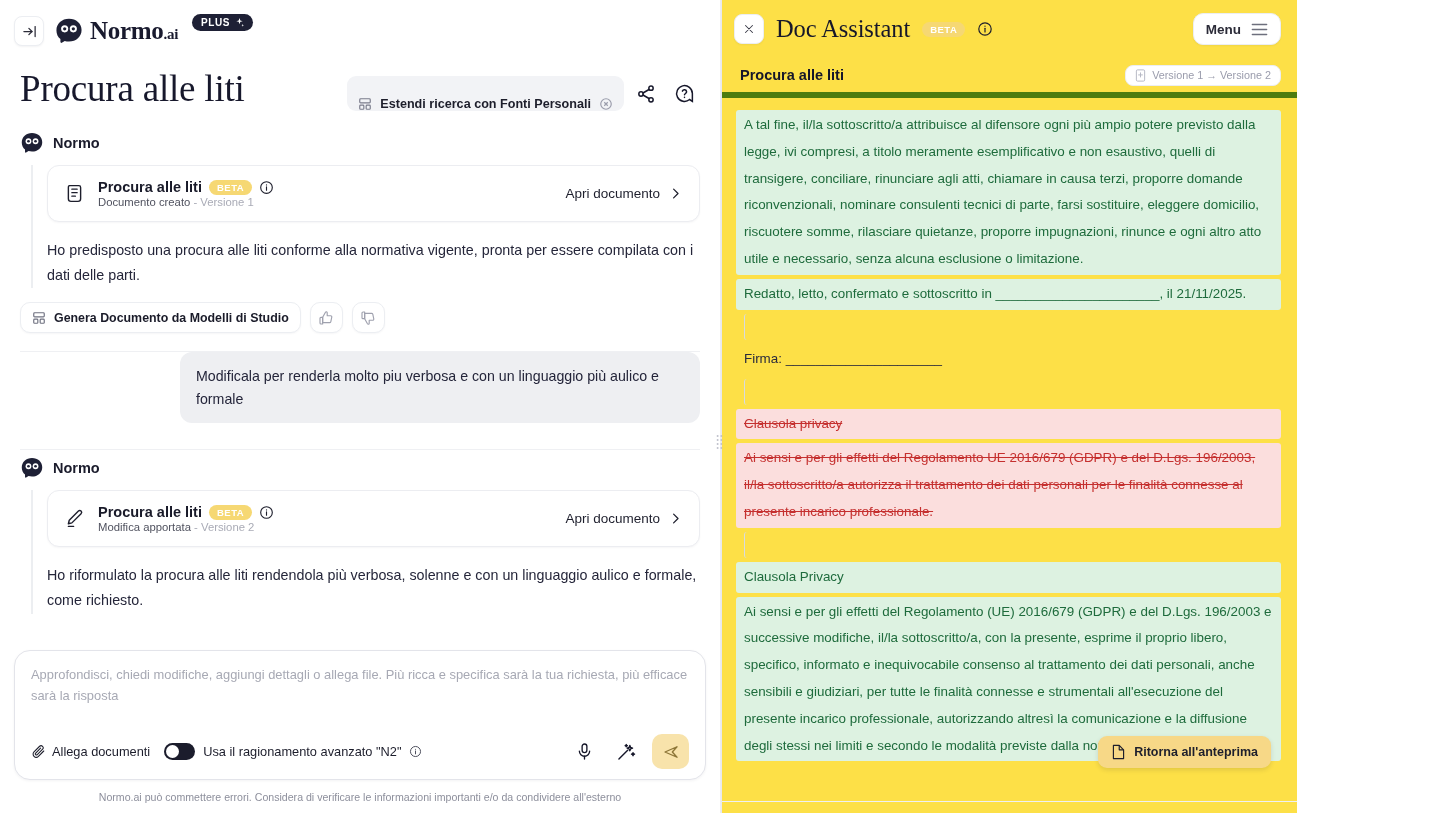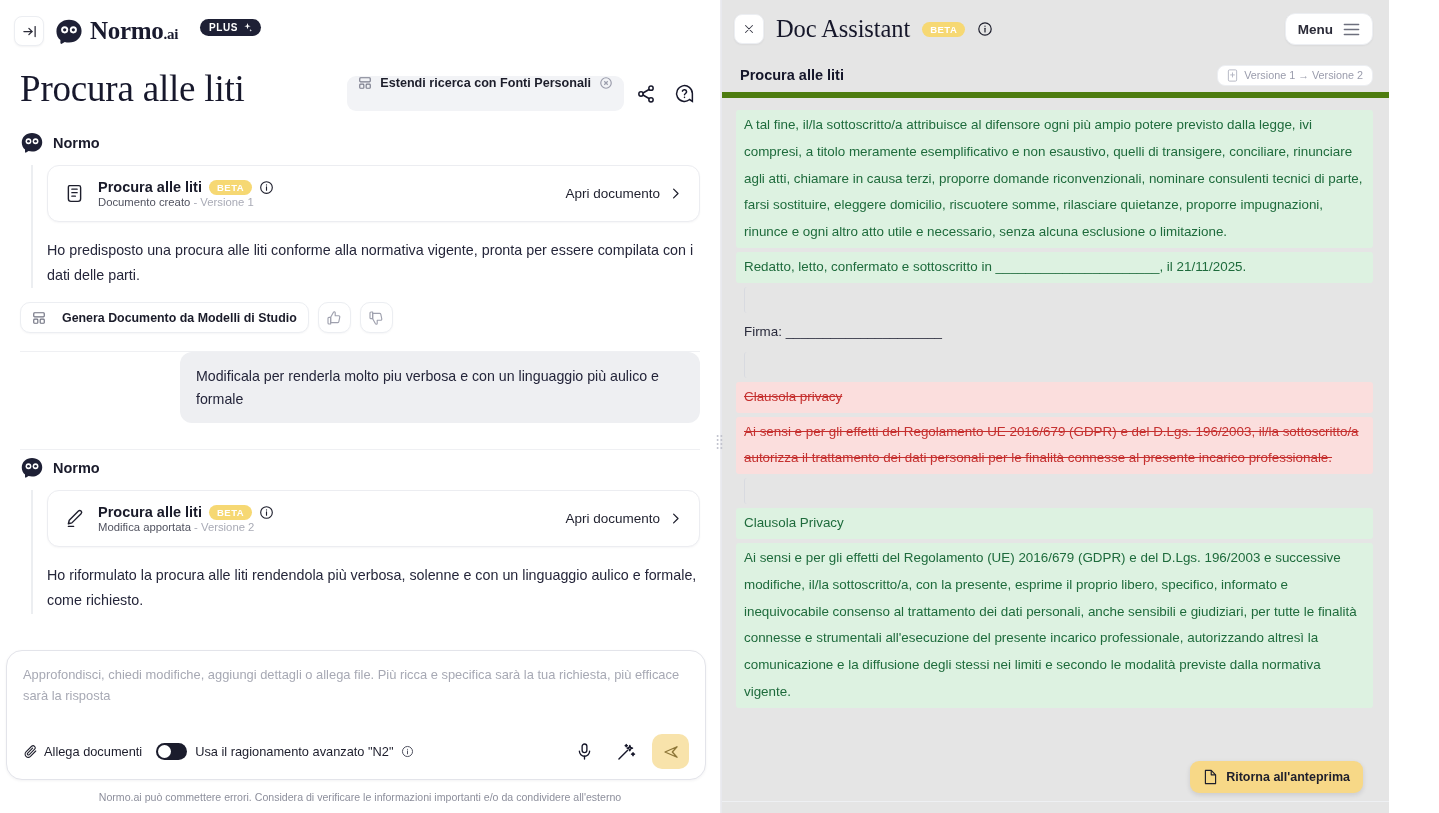--- a/index.html
+++ b/index.html
@@ -30,55 +30,55 @@
   .icon-btn {
     width: 30px; height: 30px;
     border-radius: 8px;
     background: #ffffff;
     border: 1px solid #eceef2;
     display: flex; align-items: center; justify-content: center;
     color: #2b2b38;
     cursor: pointer;
     box-shadow: 0 1px 2px rgba(16,20,40,.05);
   }
-  .brand { display: flex; align-items: flex-end; gap: 6px; }
+  .brand { display: flex; align-items: center; gap: 6px; }
   .brand-mark { width: 30px; height: 26px; display:block; }
   .brand-name {
     font-family: "Liberation Serif", serif;
     font-size: 25px; font-weight: 700; letter-spacing: -0.3px;
     color: #191a2e;
   }
   .brand-name .tld { font-size: 15px; }
   .plus-badge {
     background: #1e2035; color: #ffffff;
     font-size: 10px; font-weight: 700; letter-spacing: .6px;
     border-radius: 999px;
     padding: 3px 8px 3px 9px;
     display: inline-flex; align-items: center; gap: 4px;
-    margin-left: 16px; position: relative; top: -9px;
+    margin-left: 8px; position: relative; top: -9px;
   }
 
   .doc-title-row {
     padding: 6px 20px 0 20px;
     display: flex; align-items: flex-start; justify-content: space-between;
   }
   .doc-title {
     font-family: "Liberation Serif", serif;
     font-size: 37px; font-weight: 400;
     letter-spacing: -0.2px;
     color: #17182c;
     line-height: 1.15;
     margin: 0;
   }
   .title-actions { display: flex; align-items: center; gap: 6px; padding-top: 8px; }
   .chip {
     background: #f2f3f6;
     border-radius: 9px;
     height: 35px;
-    display: inline-flex; align-items: flex-start; gap: 8px;
+    display: inline-flex; align-items: flex-end; gap: 8px;
     padding: 0 11px;
     font-size: 12.6px; font-weight: 700; color: #1d1e2b;
     cursor: pointer;
   }
   .chip .x { color: #9a9cab; display: inline-flex; }
   .plain-icon {
     width: 32px; height: 32px; display:flex; align-items:center; justify-content:center;
     color:#16172a; cursor:pointer; border-radius: 8px;
   }
 
@@ -117,21 +117,21 @@
   }
   .info-i { color:#1d1e2c; display:inline-flex; }
   .doc-card-sub { font-size: 11.3px; color: #50525f; margin-top: 1px; }
   .doc-card-sub .muted { color: #a9abb6; }
   .open-doc { display:flex; align-items:center; gap:8px; font-size: 13.5px; color:#1e1f2d; white-space:nowrap; }
   .msg-text { font-size: 14.3px; line-height: 1.75; color: #25263a; margin-top: 16px; }
 
   .action-row { display: flex; align-items: center; gap: 9px; margin: 14px 0 0 0; }
   .pill-btn {
     border: 1px solid #eceef2; background:#fff; border-radius: 10px;
-    height: 31px; display:inline-flex; align-items:center; gap: 16px;
+    height: 31px; display:inline-flex; align-items:center; gap: 8px;
     padding: 0 11px; font-size: 12.4px; font-weight: 700; color:#1a1b29;
     cursor:pointer; box-shadow: 0 1px 2px rgba(16,20,40,.04);
   }
   .sq-btn {
     width: 33px; height: 31px; border:1px solid #eceef2; background:#fff;
     border-radius: 10px; display:flex; align-items:center; justify-content:center;
     color:#9fa1ae; cursor:pointer; box-shadow: 0 1px 2px rgba(16,20,40,.04);
   }
   .divider { height:1px; background:#eff0f3; margin: 18px 0 0 0; }
 
@@ -140,21 +140,21 @@
   .user-bubble {
     margin-left: auto;
     max-width: 520px;
     background: #eeeff2;
     border-radius: 12px;
     padding: 13px 16px;
     font-size: 14.2px; line-height: 1.6; color: #24253a;
   }
 
   
-  .composer-wrap { padding: 0 14px 10px 6px; flex: 0 0 auto; }
+  .composer-wrap { padding: 0 14px 10px 14px; flex: 0 0 auto; }
   .composer {
     border: 1px solid #e3e4ea;
     border-radius: 16px;
     background: #ffffff;
     height: 130px;
     padding: 14px 16px 10px 16px;
     display: flex; flex-direction: column;
     box-shadow: 0 1px 3px rgba(16,20,40,.05);
   }
   .composer-input {
@@ -189,22 +189,22 @@
   
   .grip {
     position:absolute; right:-4px; top:432px;
     width: 9px; height: 20px;
     display:flex; align-items:center; justify-content:center;
     color:#bfc1cb; z-index: 5; cursor: col-resize;
   }
 
   
   .right {
-    width: 668px; height: 813px;
-    background: #e5e5e5;
+    width: 576px; height: 813px;
+    background: #fde047;
     display:flex; flex-direction: column;
     border-left: 1px solid #e8e9ee;
   }
   .right-top {
     height: 58px; flex: 0 0 58px;
     display:flex; align-items:center; gap: 12px;
     padding: 0 16px 0 12px;
   }
   .close-btn {
     width: 30px; height: 30px; border-radius: 8px; background:#fff;
@@ -237,21 +237,21 @@
   .para { font-size: 13.4px; line-height: 2.0; padding: 2px 8px; border-radius: 3px; margin-bottom: 4px; }
   .para.add { background: #ddf2e1; color: #1e6b3c; }
   .para.del { background: #fbdedd; color: #c5302f; text-decoration: line-through; }
   .para.plain { color: #2a2b3c; background: transparent; }
   .para.empty {
     height: 26px; padding: 0; margin: 0 0 4px 0;
     border-left: 1px solid #d8dae0; margin-left: 8px;
   }
 
   .return-btn {
-    position:absolute; right: 26px; bottom: 8px;
+    position:absolute; right: 26px; bottom: 33px;
     background: #f7d887; color:#1e1f2c;
     border-radius: 9px;
     height: 32px;
     display:inline-flex; align-items:center; gap: 8px;
     padding: 8px 13px;
     font-size: 12.5px; font-weight: 700;
     cursor:pointer;
     box-shadow: 0 2px 5px rgba(16,20,40,.12);
   }
   .right-footline {

